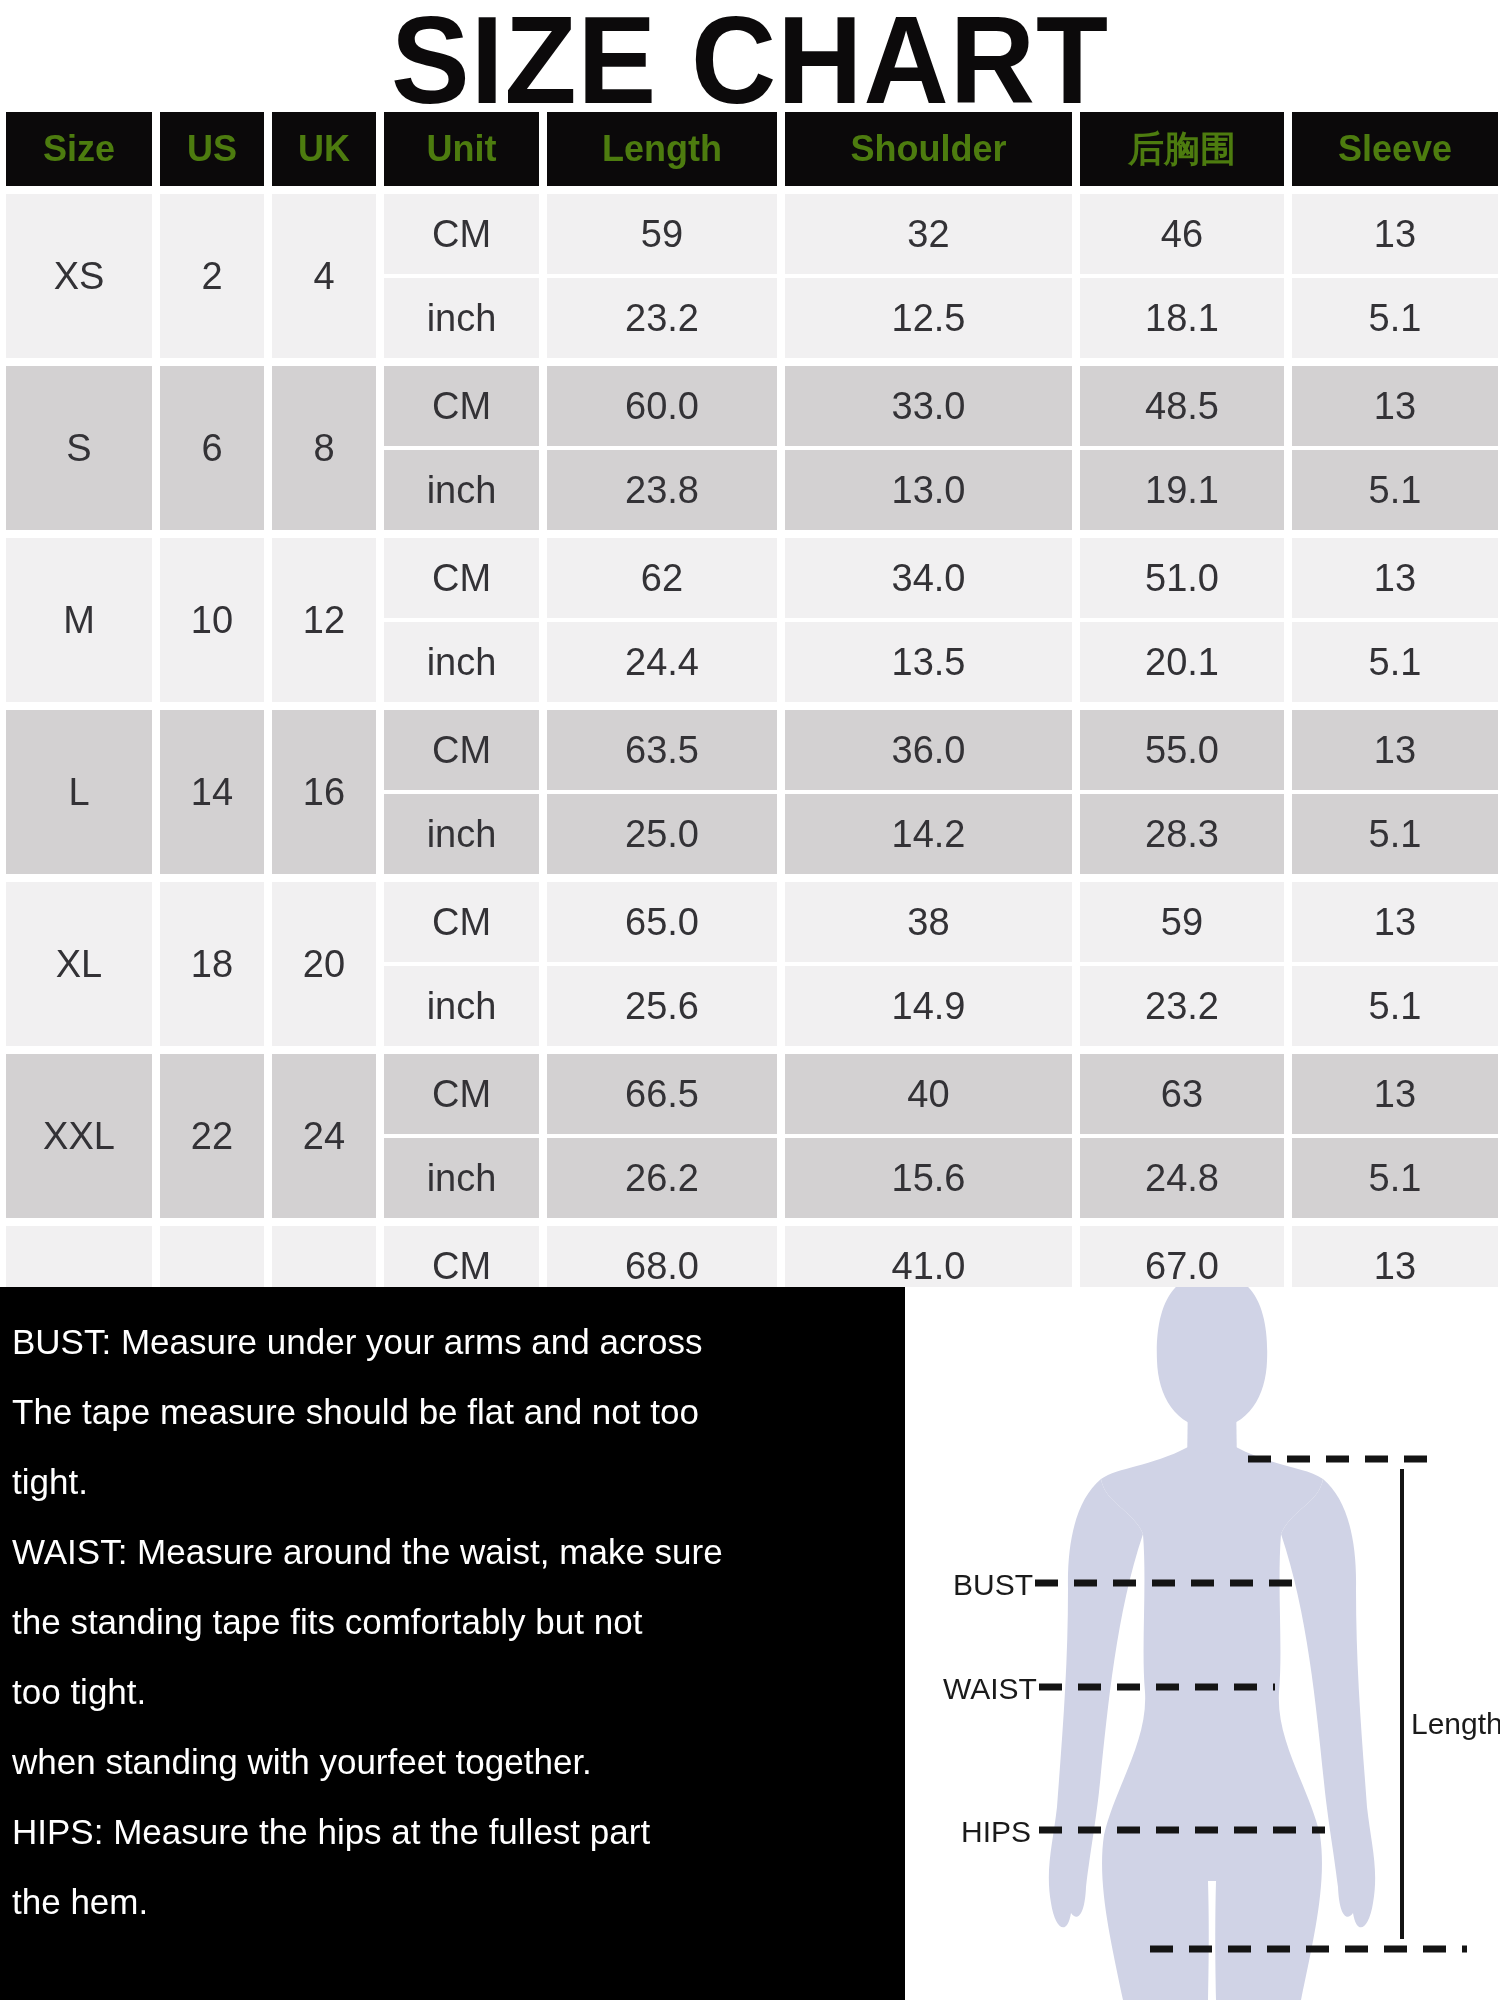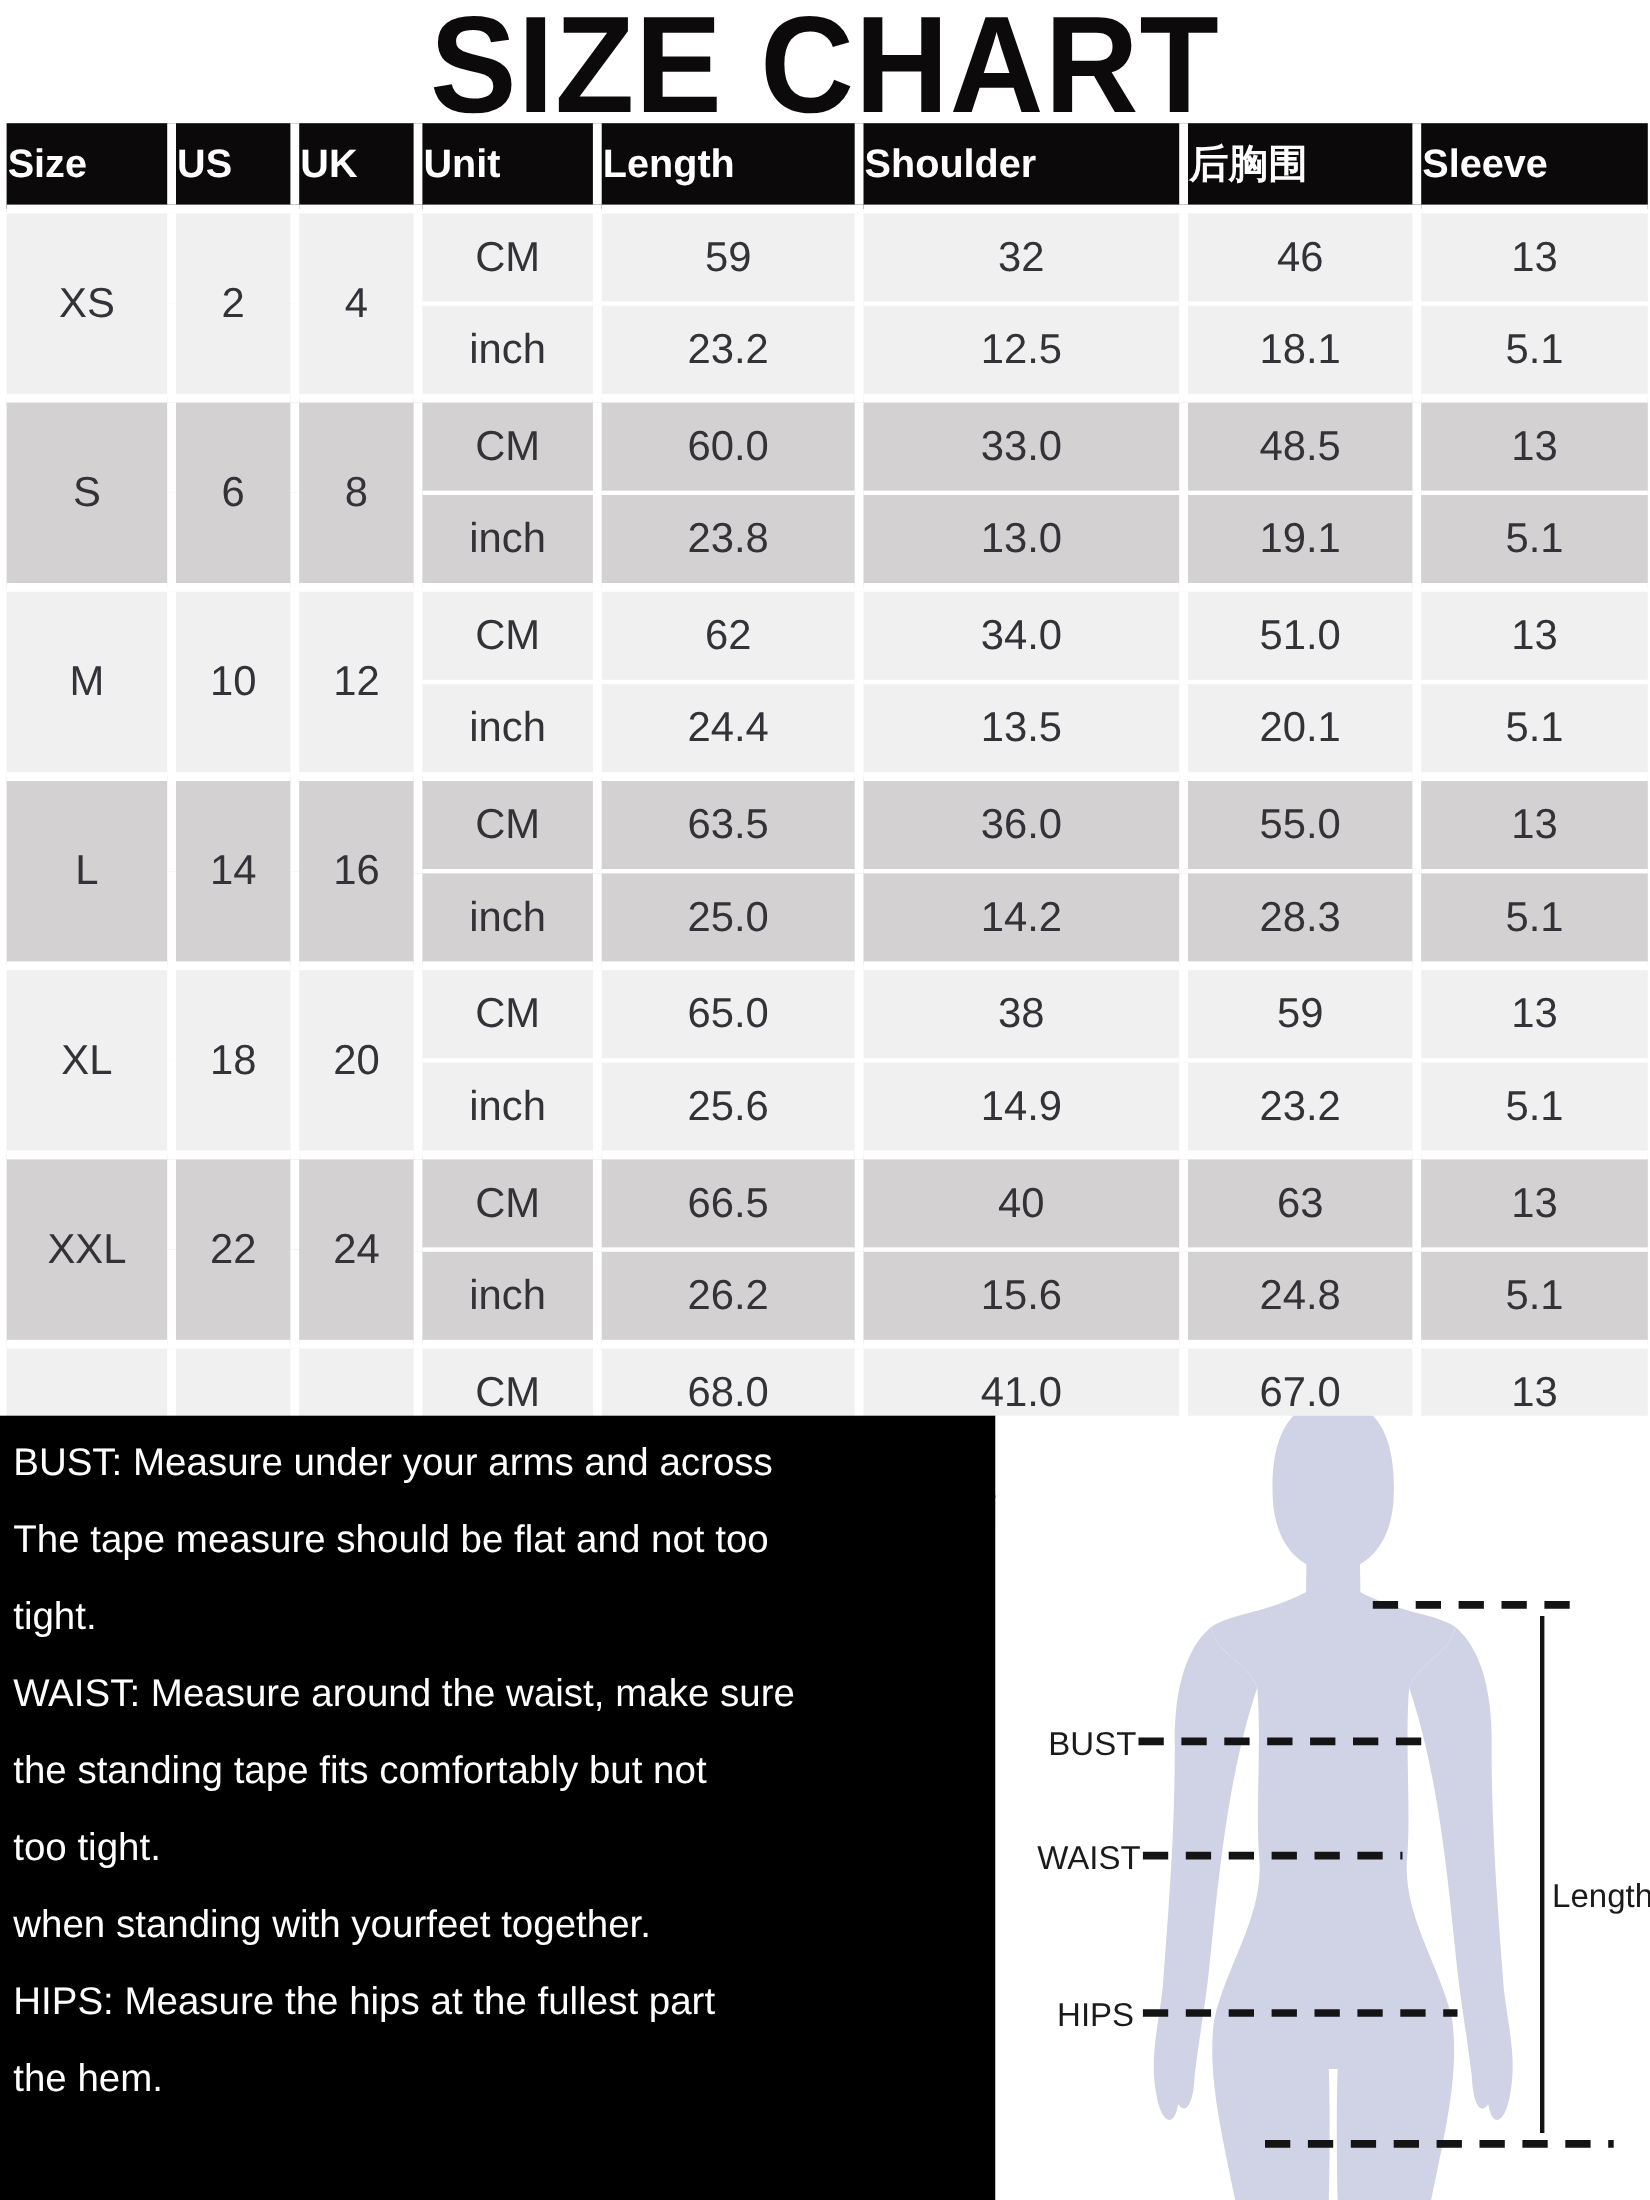--- a/index.html
+++ b/index.html
@@ -24,27 +24,27 @@
   }
   
   table.size-table{
     border-collapse:collapse;
     table-layout:fixed;
     width:1492px;
     margin-left:6px;
   }
   .size-table th{
     background:#0b090a;
-    color:#ffffff;
+    color:#4d7c0f;
     font-size:36px;
     font-weight:700;
     height:72px;
     border-left:8px solid #fff;
     border-bottom:8px solid #fff;
-    text-align:left;
+    text-align:center;
     vertical-align:middle;
   }
   .size-table th.no-bl{border-left:none;}
   .size-table td{
     font-size:38px;
     color:#333236;
     text-align:center;
     vertical-align:middle;
     height:78px;
     border-left:8px solid #fff;
@@ -57,21 +57,21 @@
   
   .bottom{
     position:absolute;left:0;top:1287px;
     width:1500px;height:713px;
     display:flex;
   }
   .instructions{
     width:905px;height:713px;
     background:#000000;
     color:#ffffff;
-    padding:8px 0 0 12px;
+    padding:20px 0 0 12px;
     box-sizing:border-box;
     overflow:hidden;
   }
   .instructions .line{
     font-size:35px;
     line-height:70px;
     white-space:nowrap;
   }
   .figure-area{
     width:595px;height:713px;

